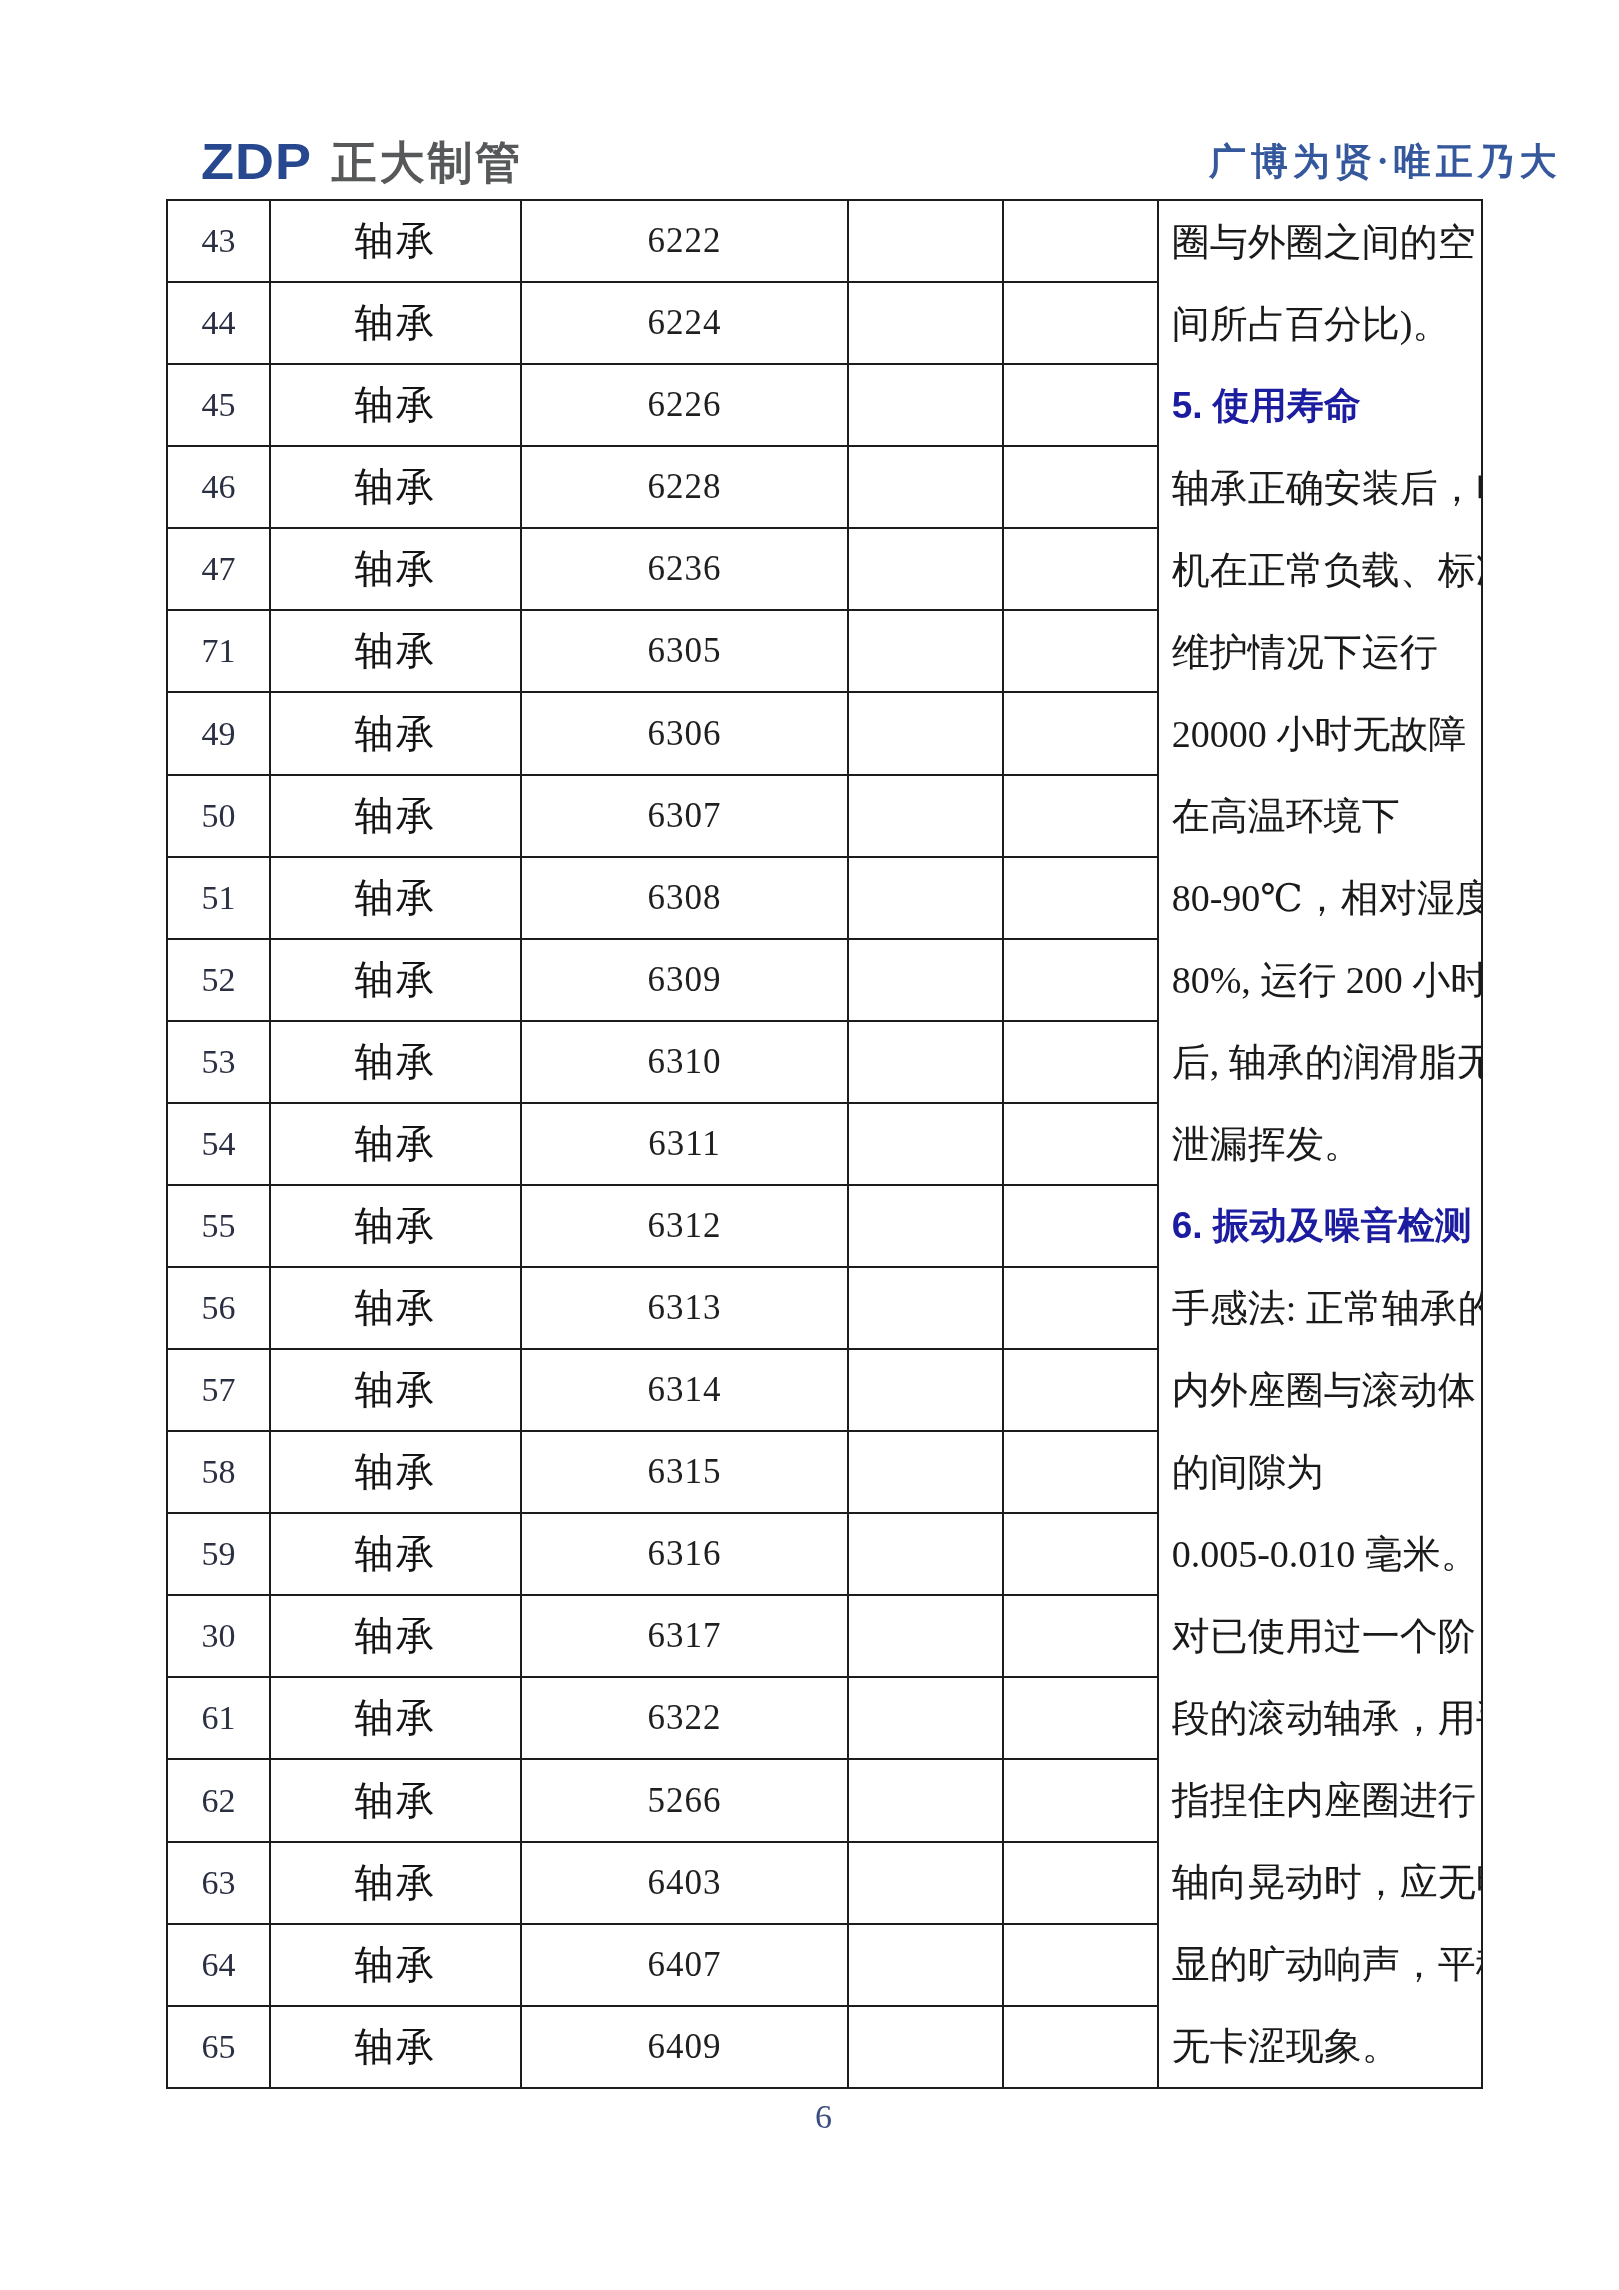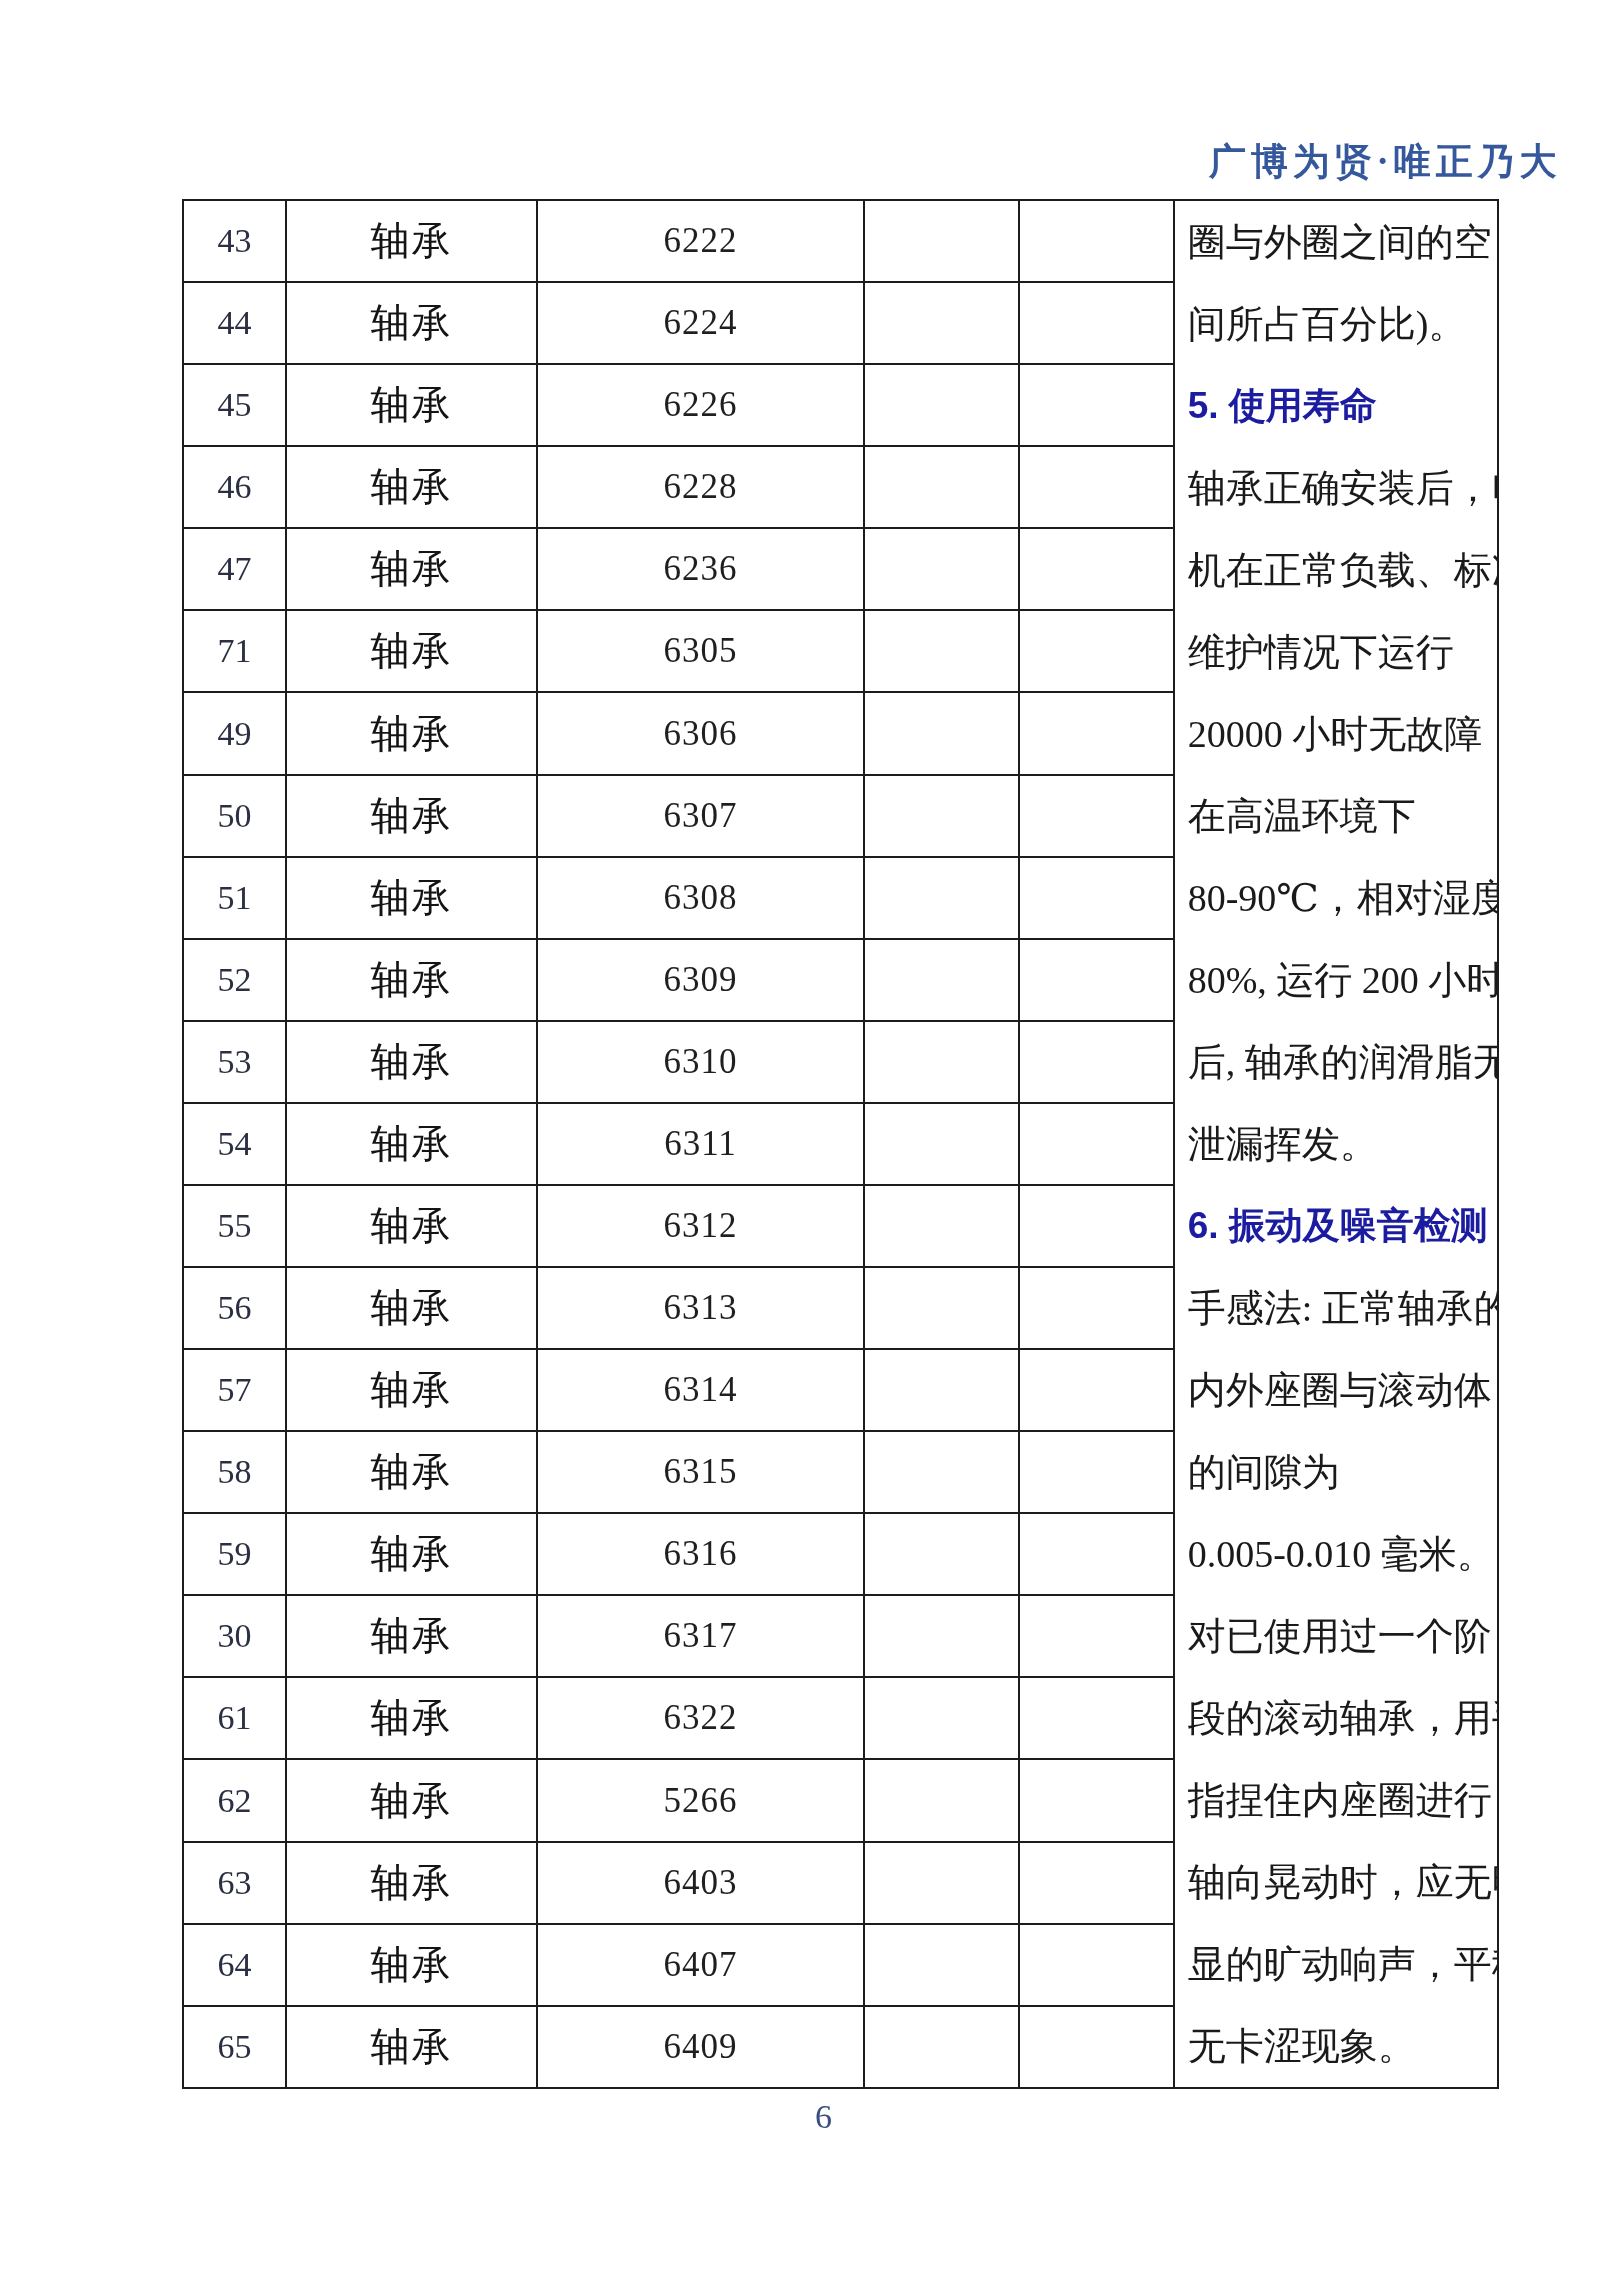--- a/index.html
+++ b/index.html
@@ -57,21 +57,21 @@
     font-size: 37px;
     line-height: 1;
     color: #35589d;
     letter-spacing: 4.9px;
     white-space: nowrap;
   }
 
   
   table.bearing {
     position: absolute;
-    left: 182px;
+    left: 166px;
     top: 199px;
     width: 1315px;
     border-collapse: collapse;
     table-layout: fixed;
   }
   table.bearing, table.bearing td {
     border: 2px solid #1c1c1c;
   }
   table.bearing {
     border-width: 2.9px;
@@ -133,20 +133,24 @@
     text-align: center;
     font-size: 34px;
     color: #3a4f80;
   }
 </style>
 </head>
 <body>
 
 <div class="page">
 
+  <div class="logo">
+    <span class="logo-zdp">ZDP</span>
+    <span class="logo-cn">正大制管</span>
+  </div>
   <div class="slogan">广博为贤·唯正乃大</div>
 
   <table class="bearing">
     <colgroup>
       <col style="width:103px">
       <col style="width:251px">
       <col style="width:327px">
       <col style="width:155px">
       <col style="width:155px">
       <col style="width:324px">

